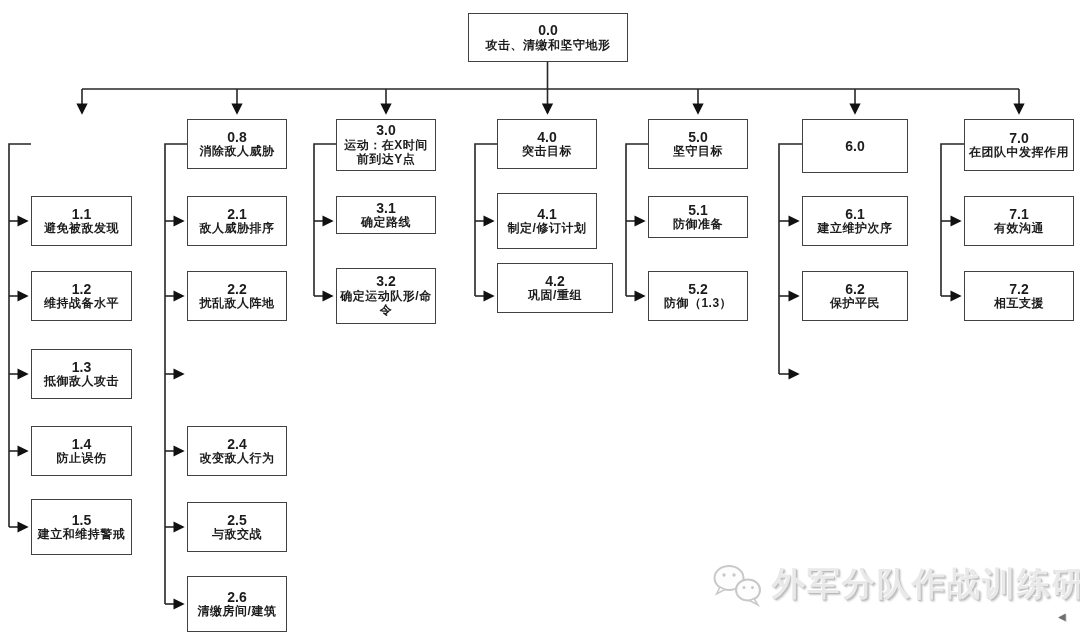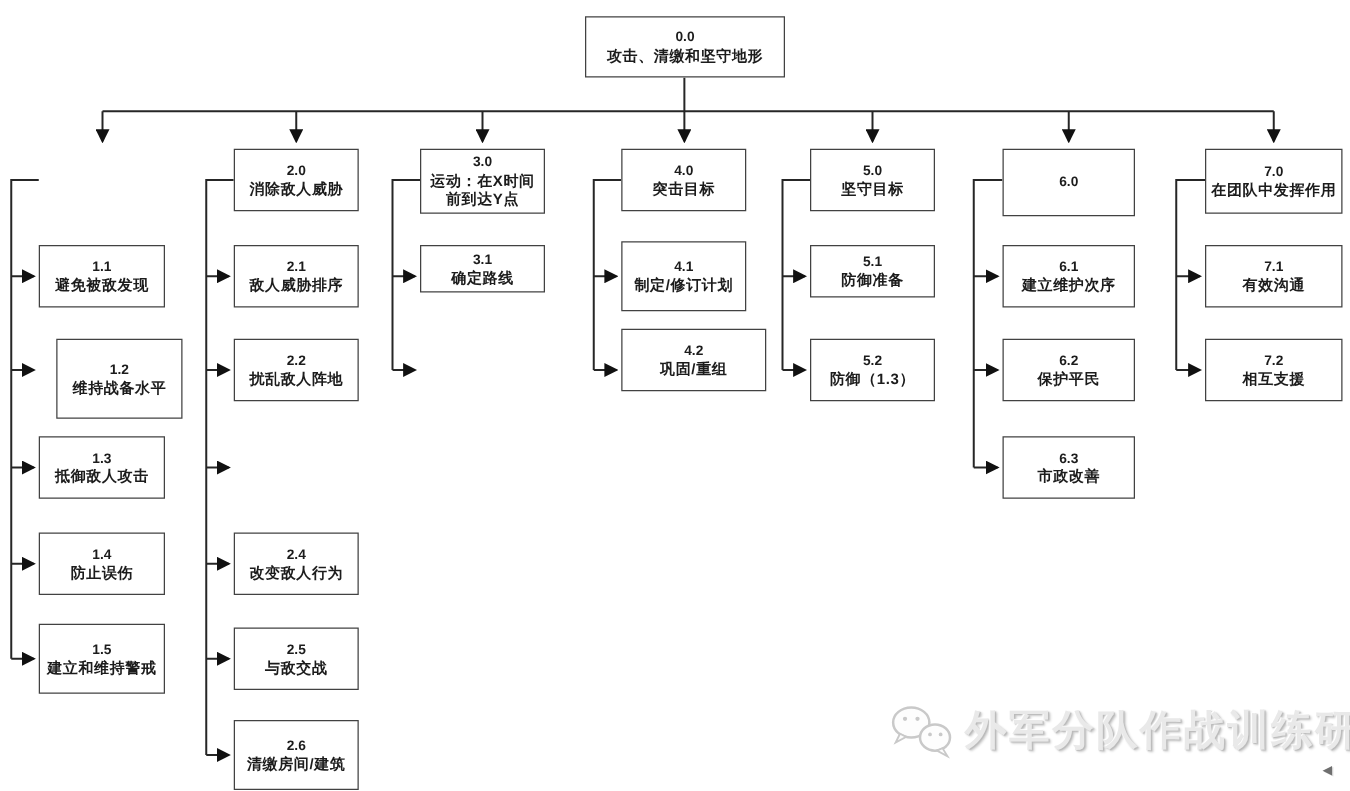--- a/index.html
+++ b/index.html
@@ -10,21 +10,21 @@
   #stage{position:absolute;inset:0;width:1080px;height:633px;}
   svg.connectors{position:absolute;left:0;top:0;z-index:1;}
   .box{
     position:absolute;z-index:2;background:#ffffff;
     border:1.5px solid #424242;box-sizing:border-box;
     display:flex;flex-direction:column;align-items:center;justify-content:center;
     text-align:center;color:#1c1c1c;font-weight:bold;
     font-size:12px;line-height:14.5px;letter-spacing:0.5px;
     padding:1px 3px;
   }
-  .box .num{font-size:11px;letter-spacing:0;display:block;}
+  .box .num{font-size:14px;letter-spacing:0;display:block;}
   .box .lbl{display:block;}
   .watermark{
     position:absolute;left:708px;top:562px;z-index:3;
     display:flex;align-items:center;gap:6px;
   }
   .watermark .wm-text{
     font-size:33px;font-weight:bold;letter-spacing:2px;
     color:#e9e9e9;
     text-shadow:-1px -1px 1px #ffffff, 1px 1px 1px #b9b9b9, 2px 2px 2px #cfcfcf;
     white-space:nowrap;
@@ -99,39 +99,39 @@
 
   <div class="box" style="left:468px;top:13px;width:160px;height:49px">
     <span class="num">0.0</span>
     <span class="lbl">攻击、清缴和坚守地形</span>
   </div>
 
   <div class="box" style="left:31px;top:196px;width:101px;height:50px">
     <span class="num">1.1</span>
     <span class="lbl">避免被敌发现</span>
   </div>
-  <div class="box" style="left:45px;top:271px;width:101px;height:64px">
+  <div class="box" style="left:31px;top:271px;width:101px;height:50px">
     <span class="num">1.2</span>
     <span class="lbl">维持战备水平</span>
   </div>
   <div class="box" style="left:31px;top:349px;width:101px;height:50px">
     <span class="num">1.3</span>
     <span class="lbl">抵御敌人攻击</span>
   </div>
   <div class="box" style="left:31px;top:426px;width:101px;height:50px">
     <span class="num">1.4</span>
     <span class="lbl">防止误伤</span>
   </div>
   <div class="box" style="left:31px;top:499px;width:101px;height:56px">
     <span class="num">1.5</span>
     <span class="lbl">建立和维持警戒</span>
   </div>
 
   <div class="box" style="left:187px;top:119px;width:100px;height:50px">
-    <span class="num">2.0</span>
+    <span class="num">0.8</span>
     <span class="lbl">消除敌人威胁</span>
   </div>
   <div class="box" style="left:187px;top:196px;width:100px;height:50px">
     <span class="num">2.1</span>
     <span class="lbl">敌人威胁排序</span>
   </div>
   <div class="box" style="left:187px;top:271px;width:100px;height:50px">
     <span class="num">2.2</span>
     <span class="lbl">扰乱敌人阵地</span>
   </div>
@@ -149,20 +149,24 @@
   </div>
 
   <div class="box" style="left:336px;top:119px;width:100px;height:52px">
     <span class="num">3.0</span>
     <span class="lbl">运动：在X时间前到达Y点</span>
   </div>
   <div class="box" style="left:336px;top:196px;width:100px;height:38px">
     <span class="num">3.1</span>
     <span class="lbl">确定路线</span>
   </div>
+  <div class="box" style="left:336px;top:268px;width:100px;height:56px">
+    <span class="num">3.2</span>
+    <span class="lbl">确定运动队形/命令</span>
+  </div>
 
   <div class="box" style="left:497px;top:119px;width:100px;height:50px">
     <span class="num">4.0</span>
     <span class="lbl">突击目标</span>
   </div>
   <div class="box" style="left:497px;top:193px;width:100px;height:56px">
     <span class="num">4.1</span>
     <span class="lbl">制定/修订计划</span>
   </div>
   <div class="box" style="left:497px;top:263px;width:116px;height:50px">
@@ -186,24 +190,20 @@
   <div class="box" style="left:802px;top:119px;width:106px;height:54px">
     <span class="num">6.0</span>
   </div>
   <div class="box" style="left:802px;top:196px;width:106px;height:50px">
     <span class="num">6.1</span>
     <span class="lbl">建立维护次序</span>
   </div>
   <div class="box" style="left:802px;top:271px;width:106px;height:50px">
     <span class="num">6.2</span>
     <span class="lbl">保护平民</span>
-  </div>
-  <div class="box" style="left:802px;top:349px;width:106px;height:50px">
-    <span class="num">6.3</span>
-    <span class="lbl">市政改善</span>
   </div>
 
   <div class="box" style="left:964px;top:119px;width:110px;height:52px">
     <span class="num">7.0</span>
     <span class="lbl">在团队中发挥作用</span>
   </div>
   <div class="box" style="left:964px;top:196px;width:110px;height:50px">
     <span class="num">7.1</span>
     <span class="lbl">有效沟通</span>
   </div>

